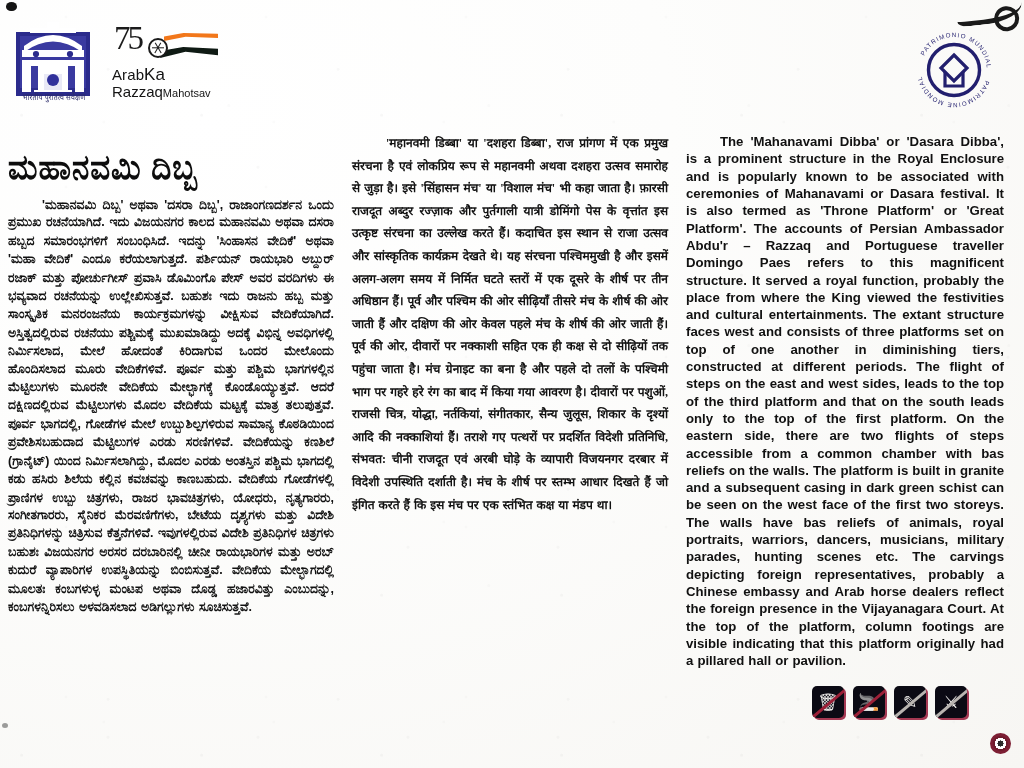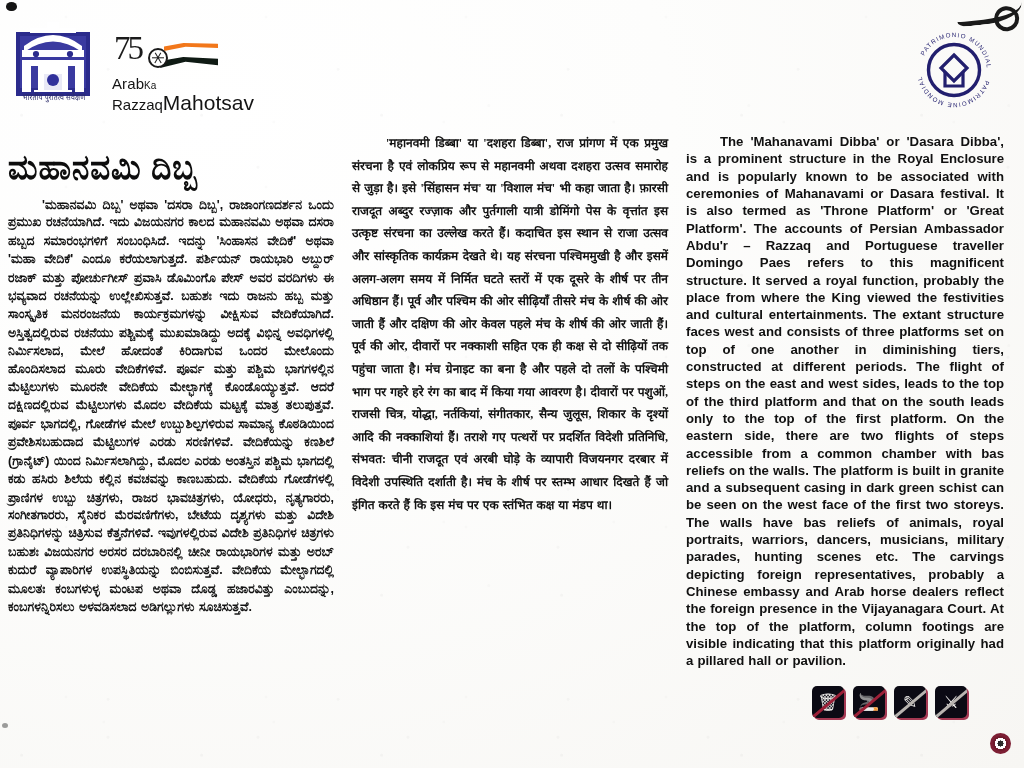--- a/index.html
+++ b/index.html
@@ -44,21 +44,21 @@
   }
   .asi-emblem svg { display:block; }
   .asi-caption {
     position: absolute; left: 12px; top: 92px;
     width: 84px; text-align: center;
     font-family: "Liberation Serif", serif;
     font-size: 7px; color: #2a2a68; letter-spacing: .2px;
     transform: scaleY(1.25);
   }
 
-  .akam-logo { position: absolute; left: 112px; top: 22px; width: 112px; height: 82px; margin-top: 10px; }
+  .akam-logo { position: absolute; left: 112px; top: 22px; width: 112px; height: 82px; }
   .akam-mark { position: relative; width: 105px; height: 46px; }
   .akam-75 {
     position: absolute; left: 2px; top: -2px;
     font-family: "Liberation Serif", serif;
     font-size: 33px; font-weight: 400; color: #1b1b1b;
     letter-spacing: -3px;
   }
   .akam-wheel {
     position: absolute; left: 36px; top: 16px;
     width: 20px; height: 20px; border-radius: 50%;
@@ -91,23 +91,23 @@
   .flag-green {
     left: 48px; top: 25px; width: 58px; height: 11px;
     background: #0f1a14;
     clip-path: polygon(0 36%, 40% 0, 100% 16%, 100% 74%, 44% 44%, 0 100%);
   }
   .akam-words {
     position: absolute; left: 0; top: 44px; width: 120px;
     color: #141414; line-height: 1.02;
   }
   .akam-l1 { font-size: 15px; letter-spacing: .1px; }
-  .akam-l1 .small { font-size: 10px; }
+  .akam-l1 .small { font-size: 17px; }
   .akam-l2 { font-size: 15px; margin-top: 1px; }
-  .akam-l2 .big { font-size: 21px; }
+  .akam-l2 .big { font-size: 11px; }
 
   .unesco-logo { position: absolute; left: 908px; top: 24px; width: 92px; height: 92px; }
 
   
   .corner-dot-tl {
     position: absolute; left: 6px; top: 2px; width: 11px; height: 9px;
     background: #141414; border-radius: 50% 50% 45% 45%;
   }
   .corner-mark-tr {
     position: absolute; right: 2px; top: -6px; width: 66px; height: 30px;

